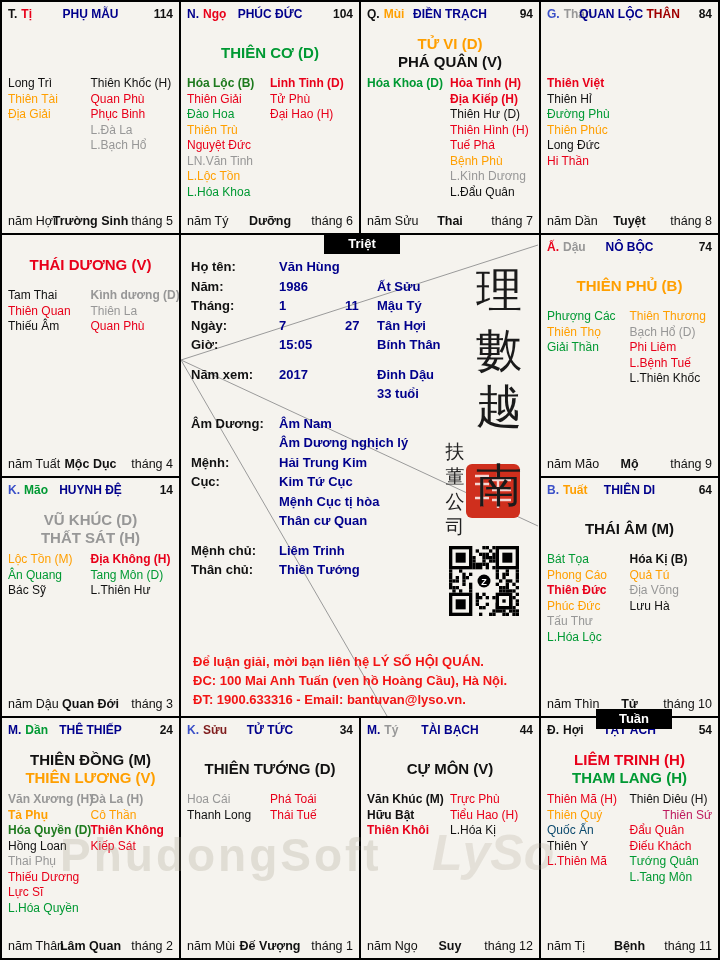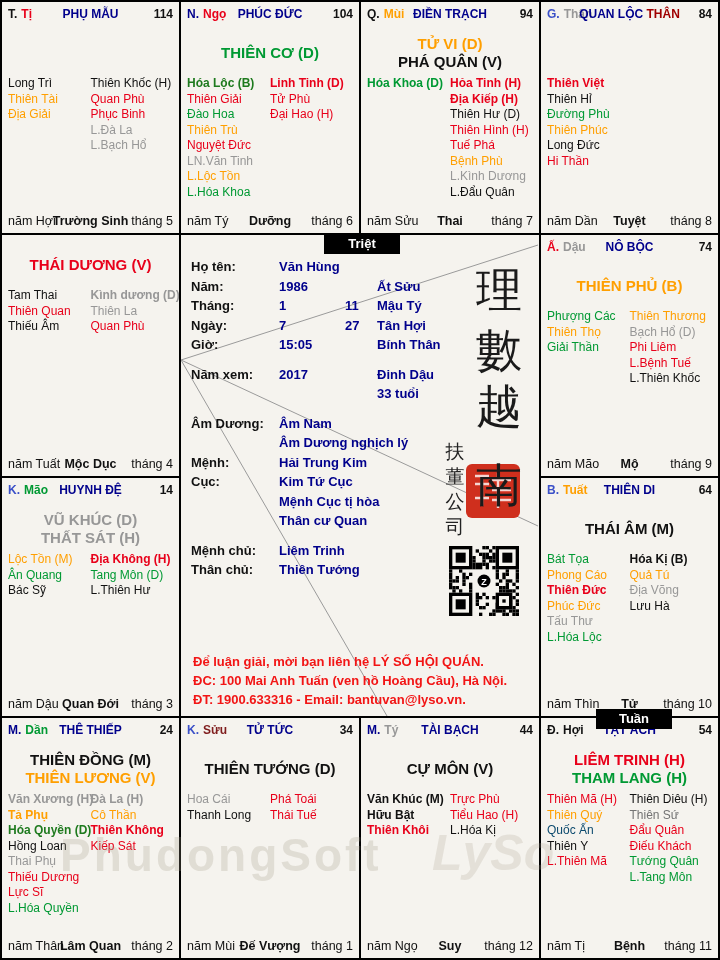--- a/index.html
+++ b/index.html
@@ -377,21 +377,21 @@
       <div class="cols">
         <div class="col">
           <div class="sl" style="color: rgb(232, 0, 26);">Thiên Mã (H)</div>
           <div class="sl" style="color: rgb(255, 159, 0);">Thiên Quý</div>
           <div class="sl" style="color: #0c4a6e;">Quốc Ấn</div>
           <div class="sl" style="color: rgb(17, 17, 17);">Thiên Y</div>
           <div class="sl" style="color: rgb(232, 0, 26);">L.Thiên Mã</div>
         </div>
         <div class="col">
           <div class="sl" style="color: rgb(17, 17, 17);">Thiên Diêu (H)</div>
-          <div class="sl" style="color: #737373;">Thiên Sứ</div>
+          <div class="sl" style="color: #be185d; text-align: right;">Thiên Sứ</div>
           <div class="sl" style="color: rgb(232, 0, 26);">Đẩu Quân</div>
           <div class="sl" style="color: rgb(232, 0, 26);">Điếu Khách</div>
           <div class="sl" style="color: rgb(0, 153, 51);">Tướng Quân</div>
           <div class="sl" style="color: rgb(0, 153, 51);">L.Tang Môn</div>
         </div>
       </div>
       <div class="pfoot">
         <span class="fy">năm Tị</span>
         <span class="status">Bệnh</span>
         <span class="month">tháng 11</span>

